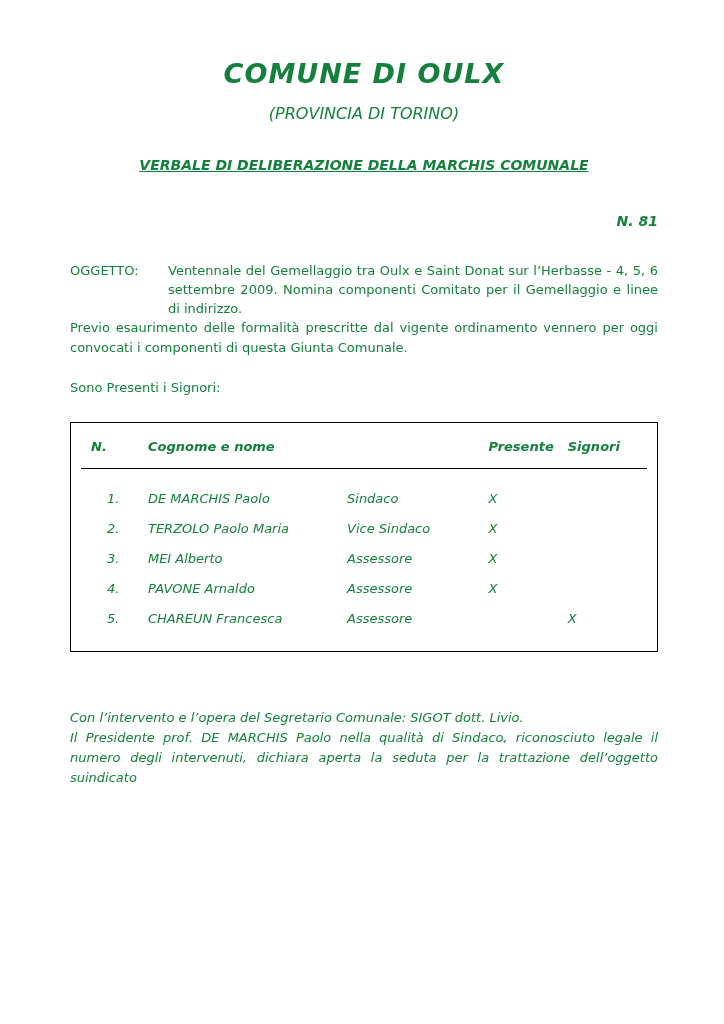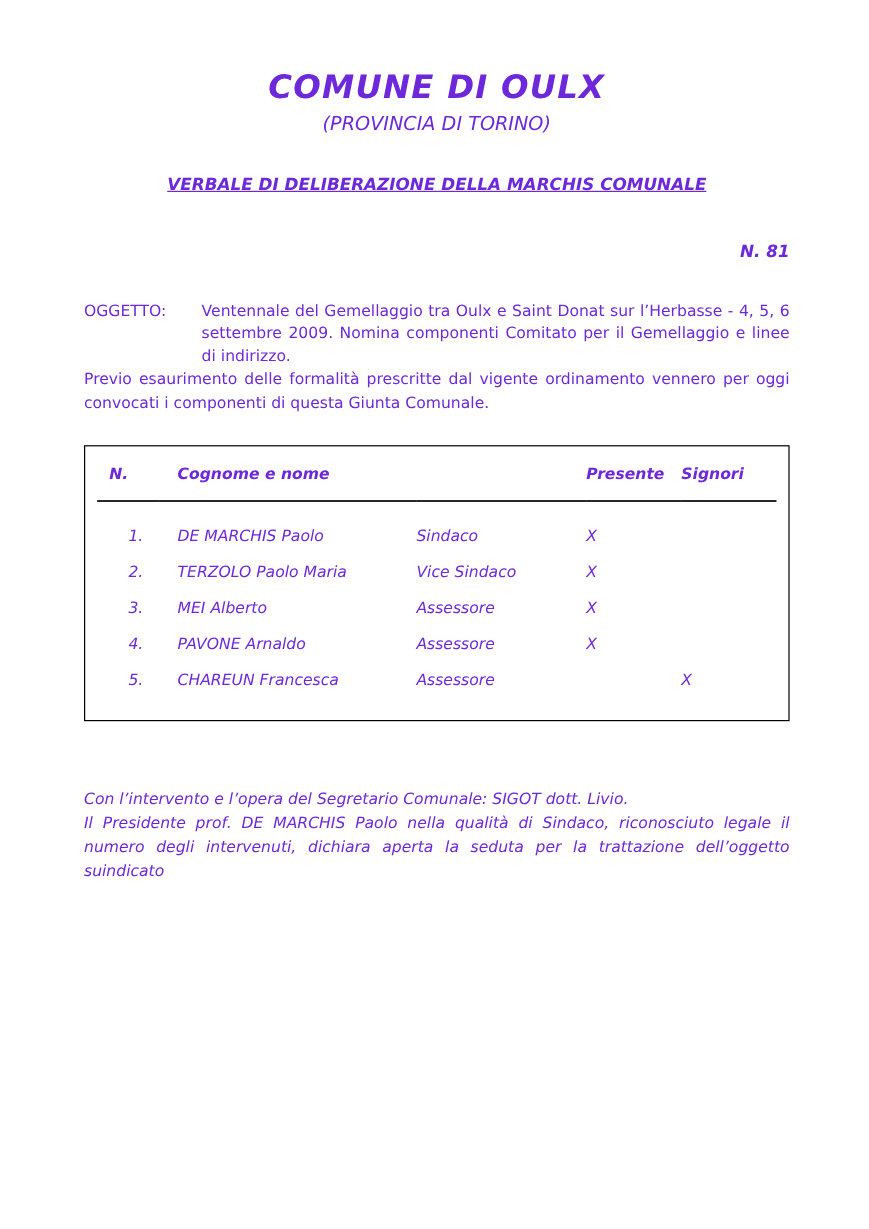--- a/index.html
+++ b/index.html
@@ -5,35 +5,35 @@
   html, body {
     margin: 0;
     padding: 0;
     background: #ffffff;
   }
   .page {
     position: relative;
     width: 724px;
     height: 1024px;
     background: #ffffff;
-    color: #6d28d9;
+    color: #15803d;
     font-family: "DejaVu Sans", "Liberation Sans", sans-serif;
     box-sizing: border-box;
     padding: 58px 66px 0 70px;
   }
   .title {
     margin: 0;
     text-align: center;
     font-size: 27px;
     font-style: italic;
     font-weight: bold;
     letter-spacing: 1px;
   }
   .subtitle {
-    margin-top: 4px;
+    margin-top: 15px;
     text-align: center;
     font-size: 16px;
     font-style: italic;
   }
   .doc-title {
     margin-top: 34px;
     text-align: center;
     font-size: 14px;
     font-style: italic;
     font-weight: bold;
@@ -114,20 +114,21 @@
   <div class="doc-number">N. 81</div>
 
   <div class="oggetto">
     <span class="oggetto-label">OGGETTO:</span>
     <span class="oggetto-text">Ventennale del Gemellaggio tra Oulx e Saint Donat sur l’Herbasse - 4, 5, 6 settembre 2009. Nomina componenti Comitato per il Gemellaggio e linee di indirizzo.</span>
   </div>
 
 
   <p class="para">Previo esaurimento delle formalità prescritte dal vigente ordinamento vennero per oggi convocati i componenti di questa Giunta Comunale.</p>
 
+  <p class="para para-presenti">Sono Presenti i Signori:</p>
 
   <div class="members-box">
     <table class="members">
       <colgroup>
         <col style="width:9%">
         <col style="width:38%">
         <col style="width:25%">
         <col style="width:14%">
         <col style="width:14%">
       </colgroup>

